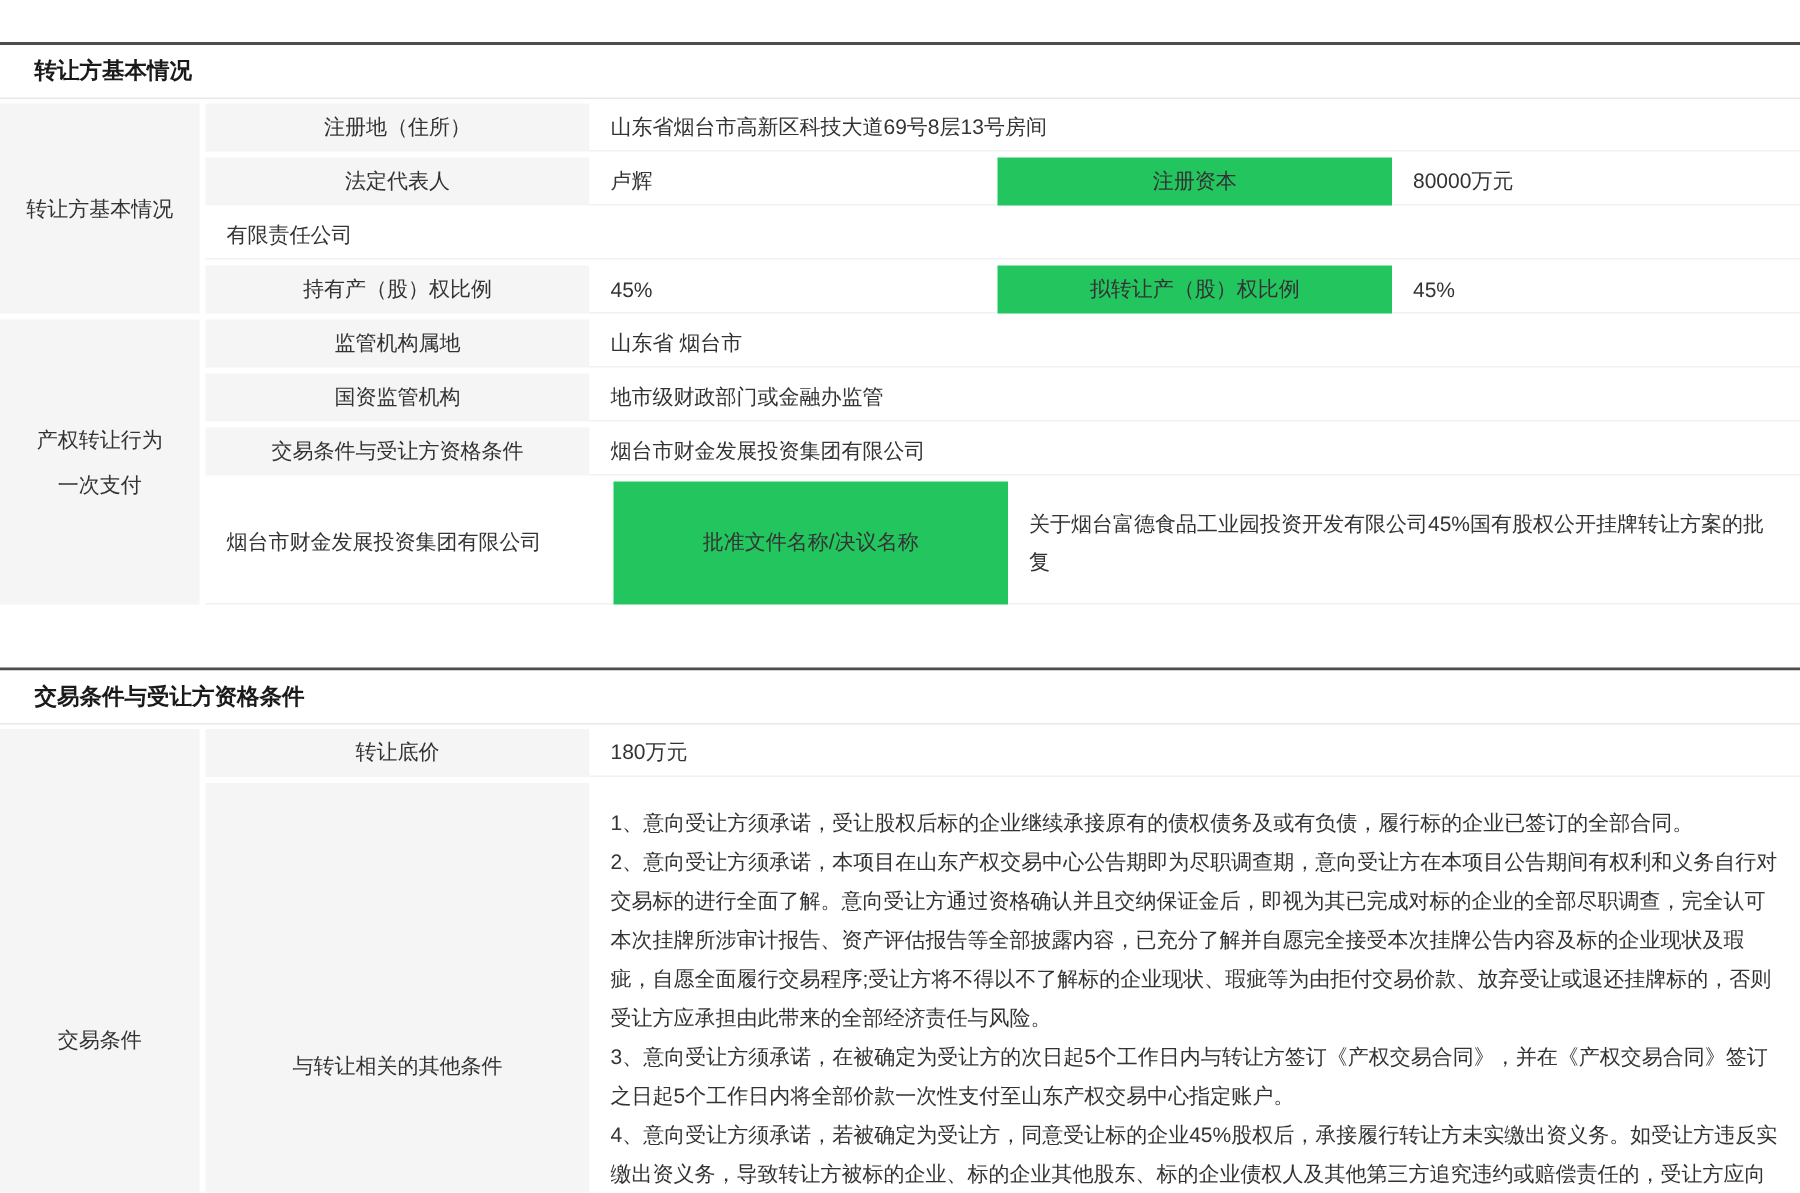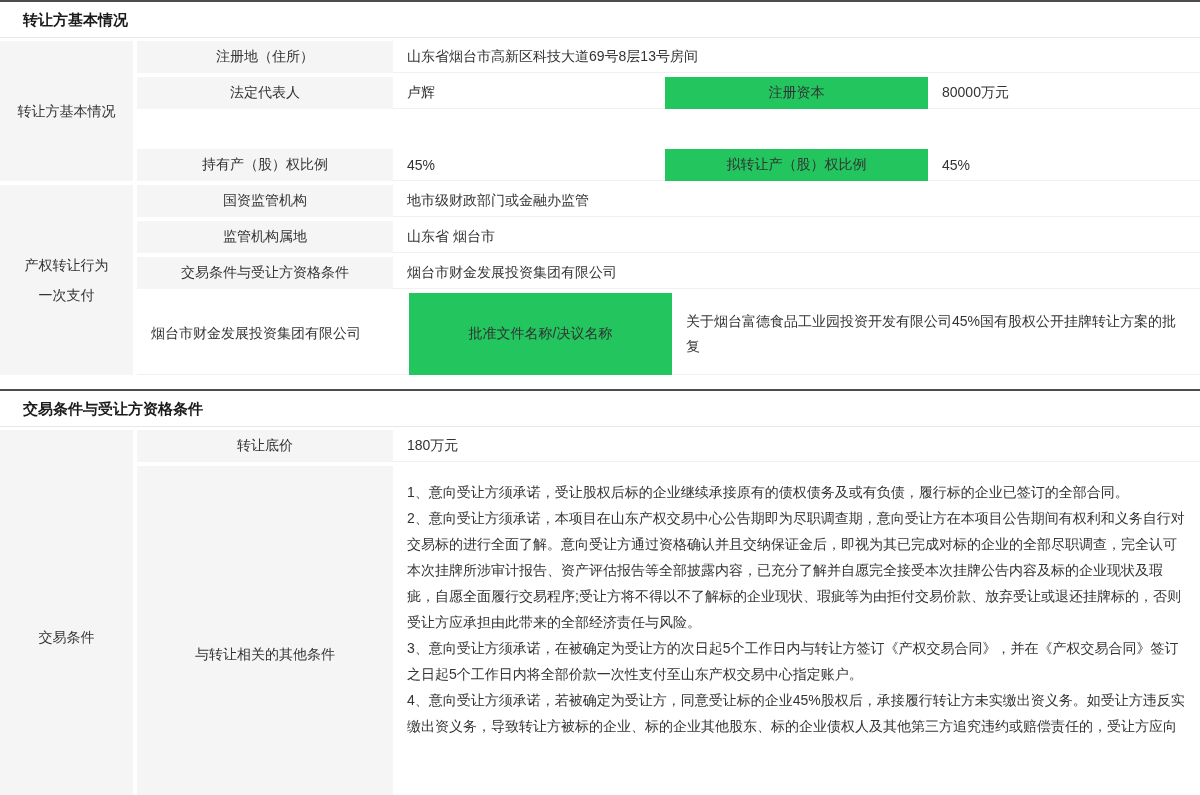--- a/index.html
+++ b/index.html
@@ -6,21 +6,21 @@
   html, body { margin: 0; padding: 0; }
   body {
     width: 1200px; height: 795px; overflow: hidden;
     background: #ffffff;
     font-family: "Liberation Sans", "DejaVu Sans", sans-serif;
     color: #333333;
     font-size: 14px;
   }
   .page { width: 1200px; height: 795px; overflow: hidden; }
 
-  .block { border-top: 2px solid #4d4d4d; }
+  .block { border-top: 2px solid #4d4d4d; margin-top: 28px; }
   .sec-header {
     height: 36px; line-height: 36px;
     padding-left: 23px;
     font-size: 15px; font-weight: bold; color: #1a1a1a;
     border-bottom: 1px solid #e8e8e8;
     background: #ffffff;
   }
   .rows { margin-top: 3px; }
 
   .trow { display: flex; height: 32px; margin-bottom: 4px; }
@@ -93,43 +93,44 @@
             <div class="lcell">注册地（住所）</div>
             <div class="vcell">山东省烟台市高新区科技大道69号8层13号房间</div>
           </div>
           <div class="trow">
             <div class="lcell">法定代表人</div>
             <div class="vcell half">卢辉</div>
             <div class="l2cell">注册资本</div>
             <div class="vcell">80000万元</div>
           </div>
           <div class="trow">
+            <div class="vcell">有限责任公司</div>
           </div>
           <div class="trow">
             <div class="lcell">持有产（股）权比例</div>
             <div class="vcell half">45%</div>
             <div class="l2cell">拟转让产（股）权比例</div>
             <div class="vcell">45%</div>
           </div>
         </div>
       </div>
 
       <div class="group">
         <div class="gcell">
           <span>产权转让行为</span>
           <span>一次支付</span>
         </div>
         <div class="grows">
           <div class="trow">
+            <div class="lcell">监管机构属地</div>
+            <div class="vcell">山东省 烟台市</div>
+          </div>
+          <div class="trow">
             <div class="lcell">国资监管机构</div>
             <div class="vcell">地市级财政部门或金融办监管</div>
-          </div>
-          <div class="trow">
-            <div class="lcell">监管机构属地</div>
-            <div class="vcell">山东省 烟台市</div>
           </div>
           <div class="trow">
             <div class="lcell">交易条件与受让方资格条件</div>
             <div class="vcell">烟台市财金发展投资集团有限公司</div>
           </div>
           <div class="trow xtall">
             <div class="vcell half">烟台市财金发展投资集团有限公司</div>
             <div class="l2cell">批准文件名称/决议名称</div>
             <div class="vcell lines">关于烟台富德食品工业园投资开发有限公司45%国有股权公开挂牌转让方案的批复</div>
           </div>

